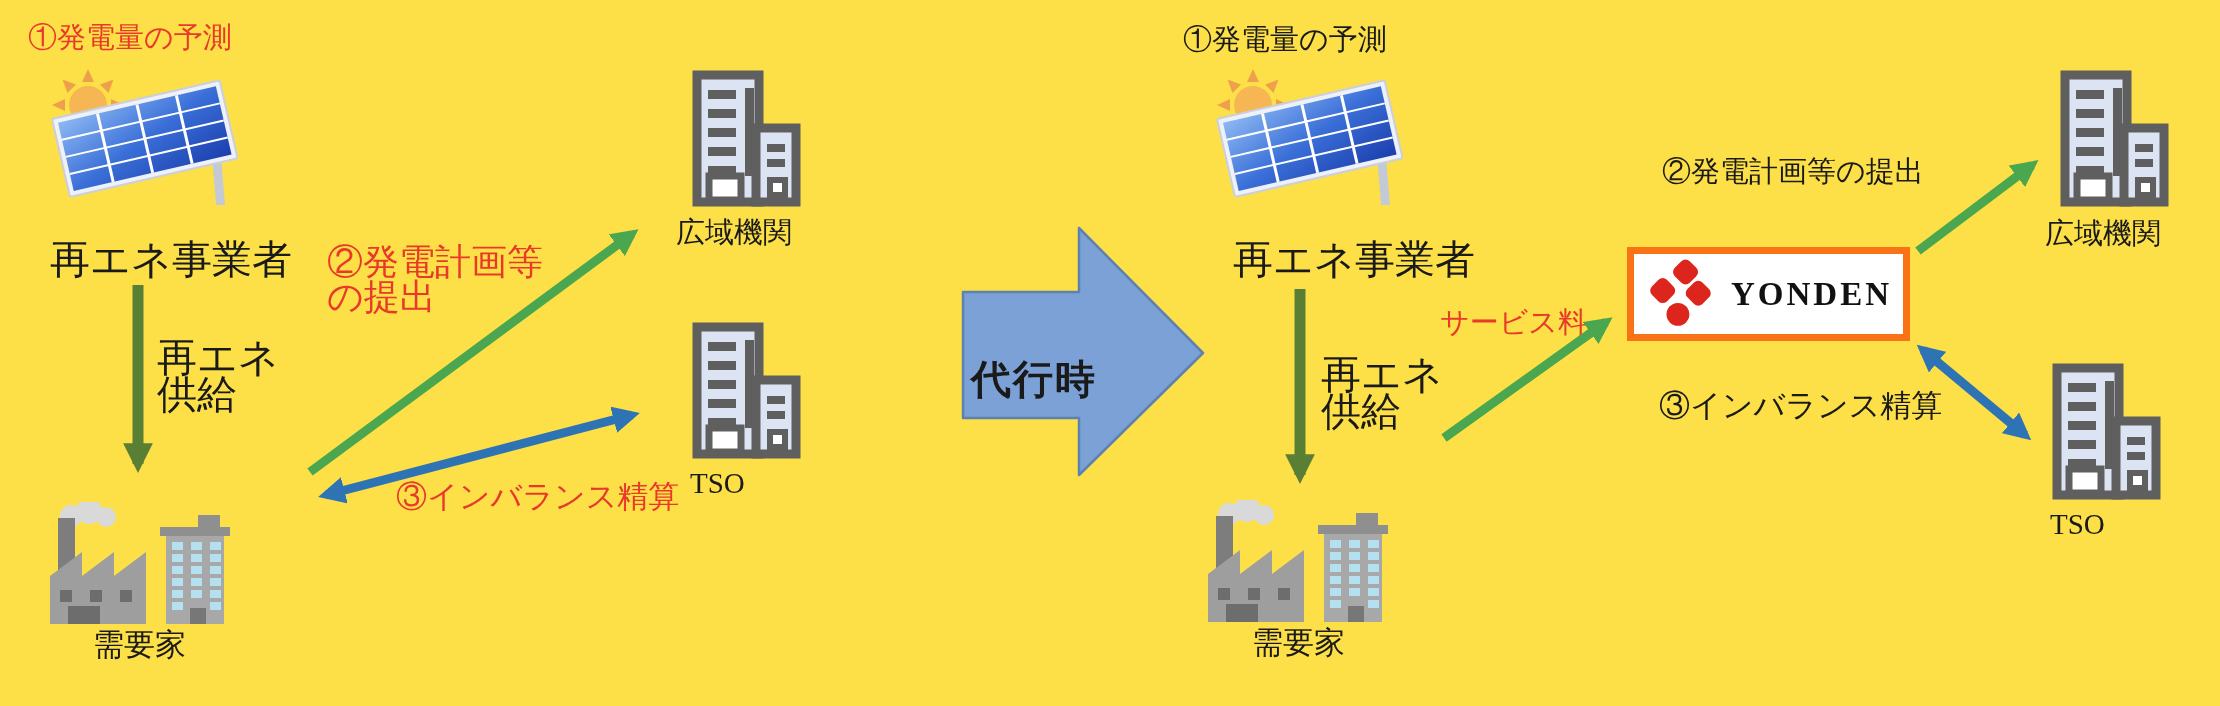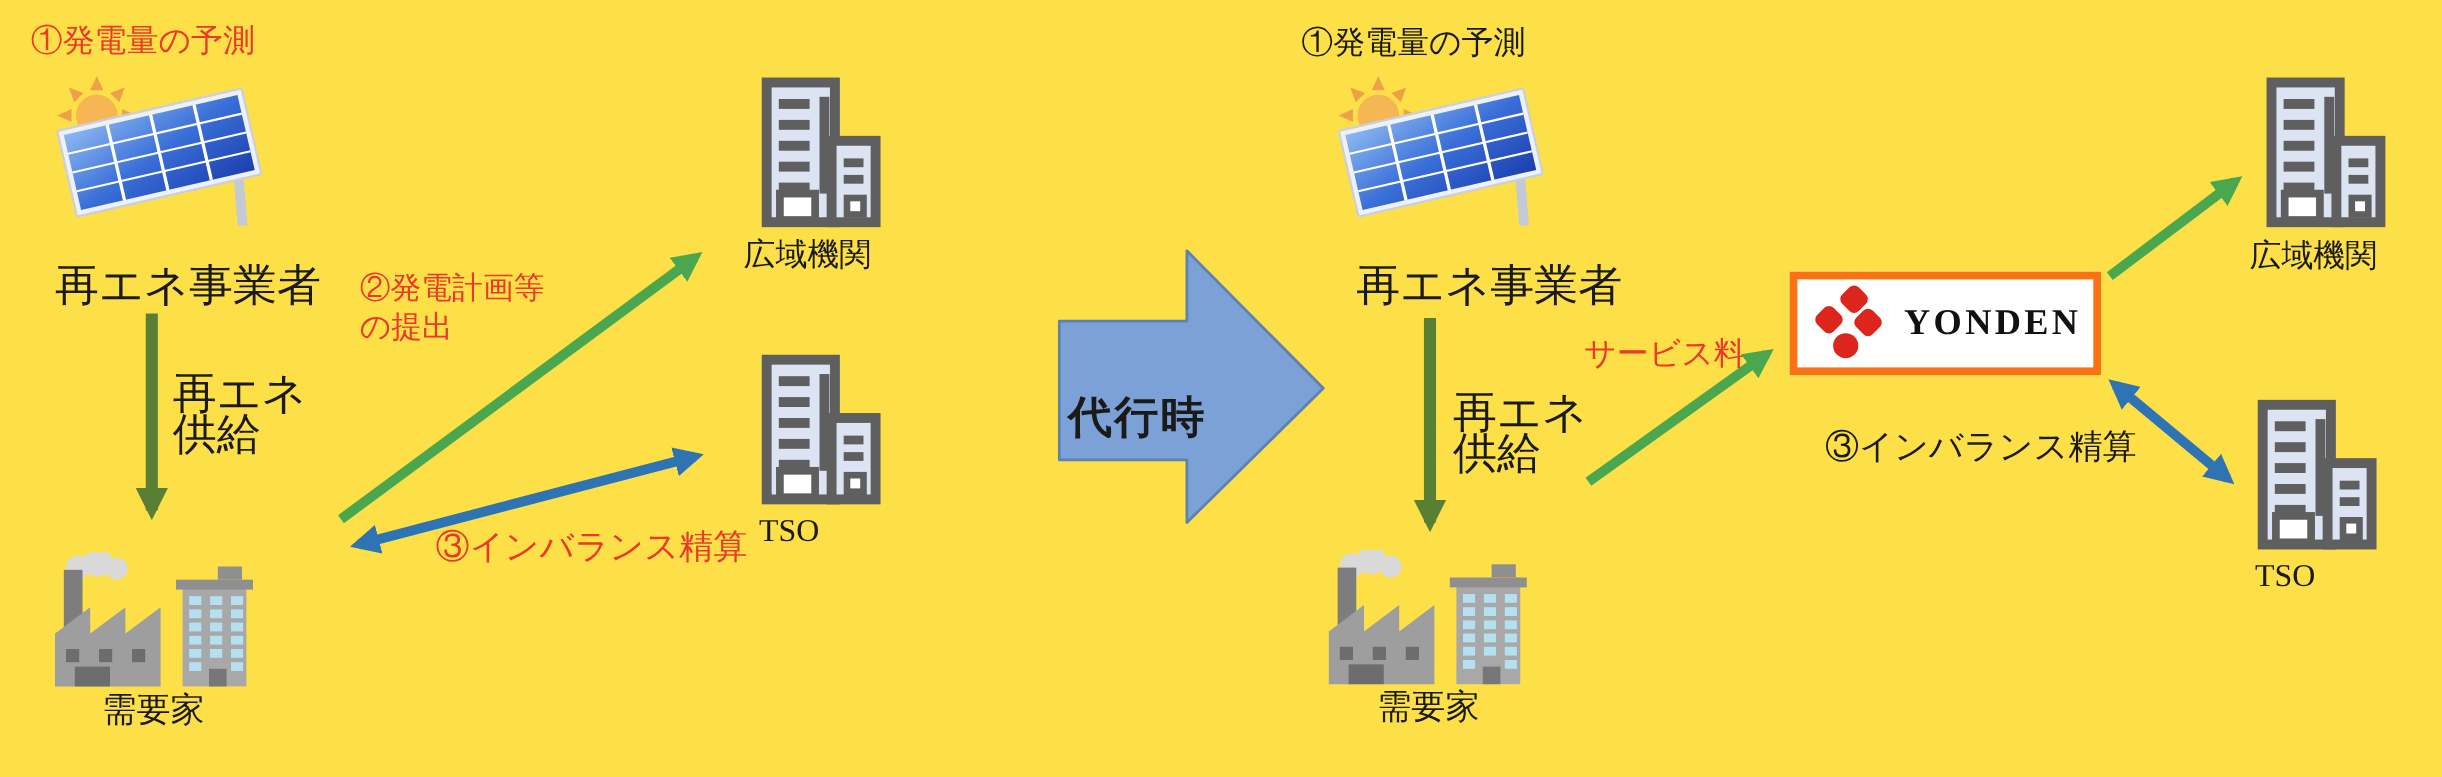--- a/index.html
+++ b/index.html
@@ -7,21 +7,21 @@
     position:relative;width:2220px;height:706px;background:#fde047;overflow:hidden;
     font-family:Liberation Serif, serif;color:#1a1a1a;
   }
   .abs{position:absolute;white-space:nowrap;}
   .red{color:#e8392b;}
   .blk{color:#1a1a1a;}
   .ctr{text-align:left;}
   .t29{font-size:29px;line-height:34px;}
   .t30{font-size:40px;line-height:37px;}
   .t31{font-size:31px;line-height:36px;}
-  .step2-block{font-size:28px;line-height:35px;}
+  .step2-block{font-size:36px;line-height:35px;}
   .big-label{font-size:40px;font-weight:bold;letter-spacing:2px;margin-top:25px;}
   .yonden-box{
     position:absolute;left:1627px;top:247px;width:283px;height:94px;
     background:#fff;border:7px solid #f97316;box-sizing:border-box;
     display:flex;align-items:center;
   }
   .yonden-text{font-size:33px;font-weight:bold;letter-spacing:3px;color:#111;margin-left:15px;}
   svg{display:block;}
 </style>
 </head>
@@ -273,20 +273,21 @@
       <g fill="#dc251c">
         <rect x="-12.5" y="-12.5" width="25" height="25" rx="7" transform="translate(42,16) rotate(45)"></rect>
         <rect x="-12.5" y="-12.5" width="25" height="25" rx="7" transform="translate(15,38) rotate(45)"></rect>
         <rect x="-12.5" y="-12.5" width="25" height="25" rx="7" transform="translate(57,41) rotate(45)"></rect>
         <circle cx="33" cy="66" r="13.5"></circle>
       </g>
     </svg>
     <span class="yonden-text">YONDEN</span>
   </div>
 
+  <div class="abs blk t29" style="left:1662px;top:154px;">②発電計画等の提出</div>
 
   <svg class="abs" style="left:1906px;top:153px;" width="140" height="108">
     <line x1="12" y1="98" x2="126" y2="12" stroke="#4aa64f" stroke-width="9" marker-end="url(#mk-g)"></line>
   </svg>
 
   <svg class="abs" style="left:2058px;top:68px;" width="112" height="141" viewBox="0 0 112 141">
     <rect x="7" y="7" width="62" height="127" fill="#dce4f4" stroke="#5f5f5f" stroke-width="9"></rect>
     <g fill="#5f5f5f">
       <rect x="18" y="22" width="28" height="9"></rect>
       <rect x="18" y="41" width="28" height="9"></rect>

